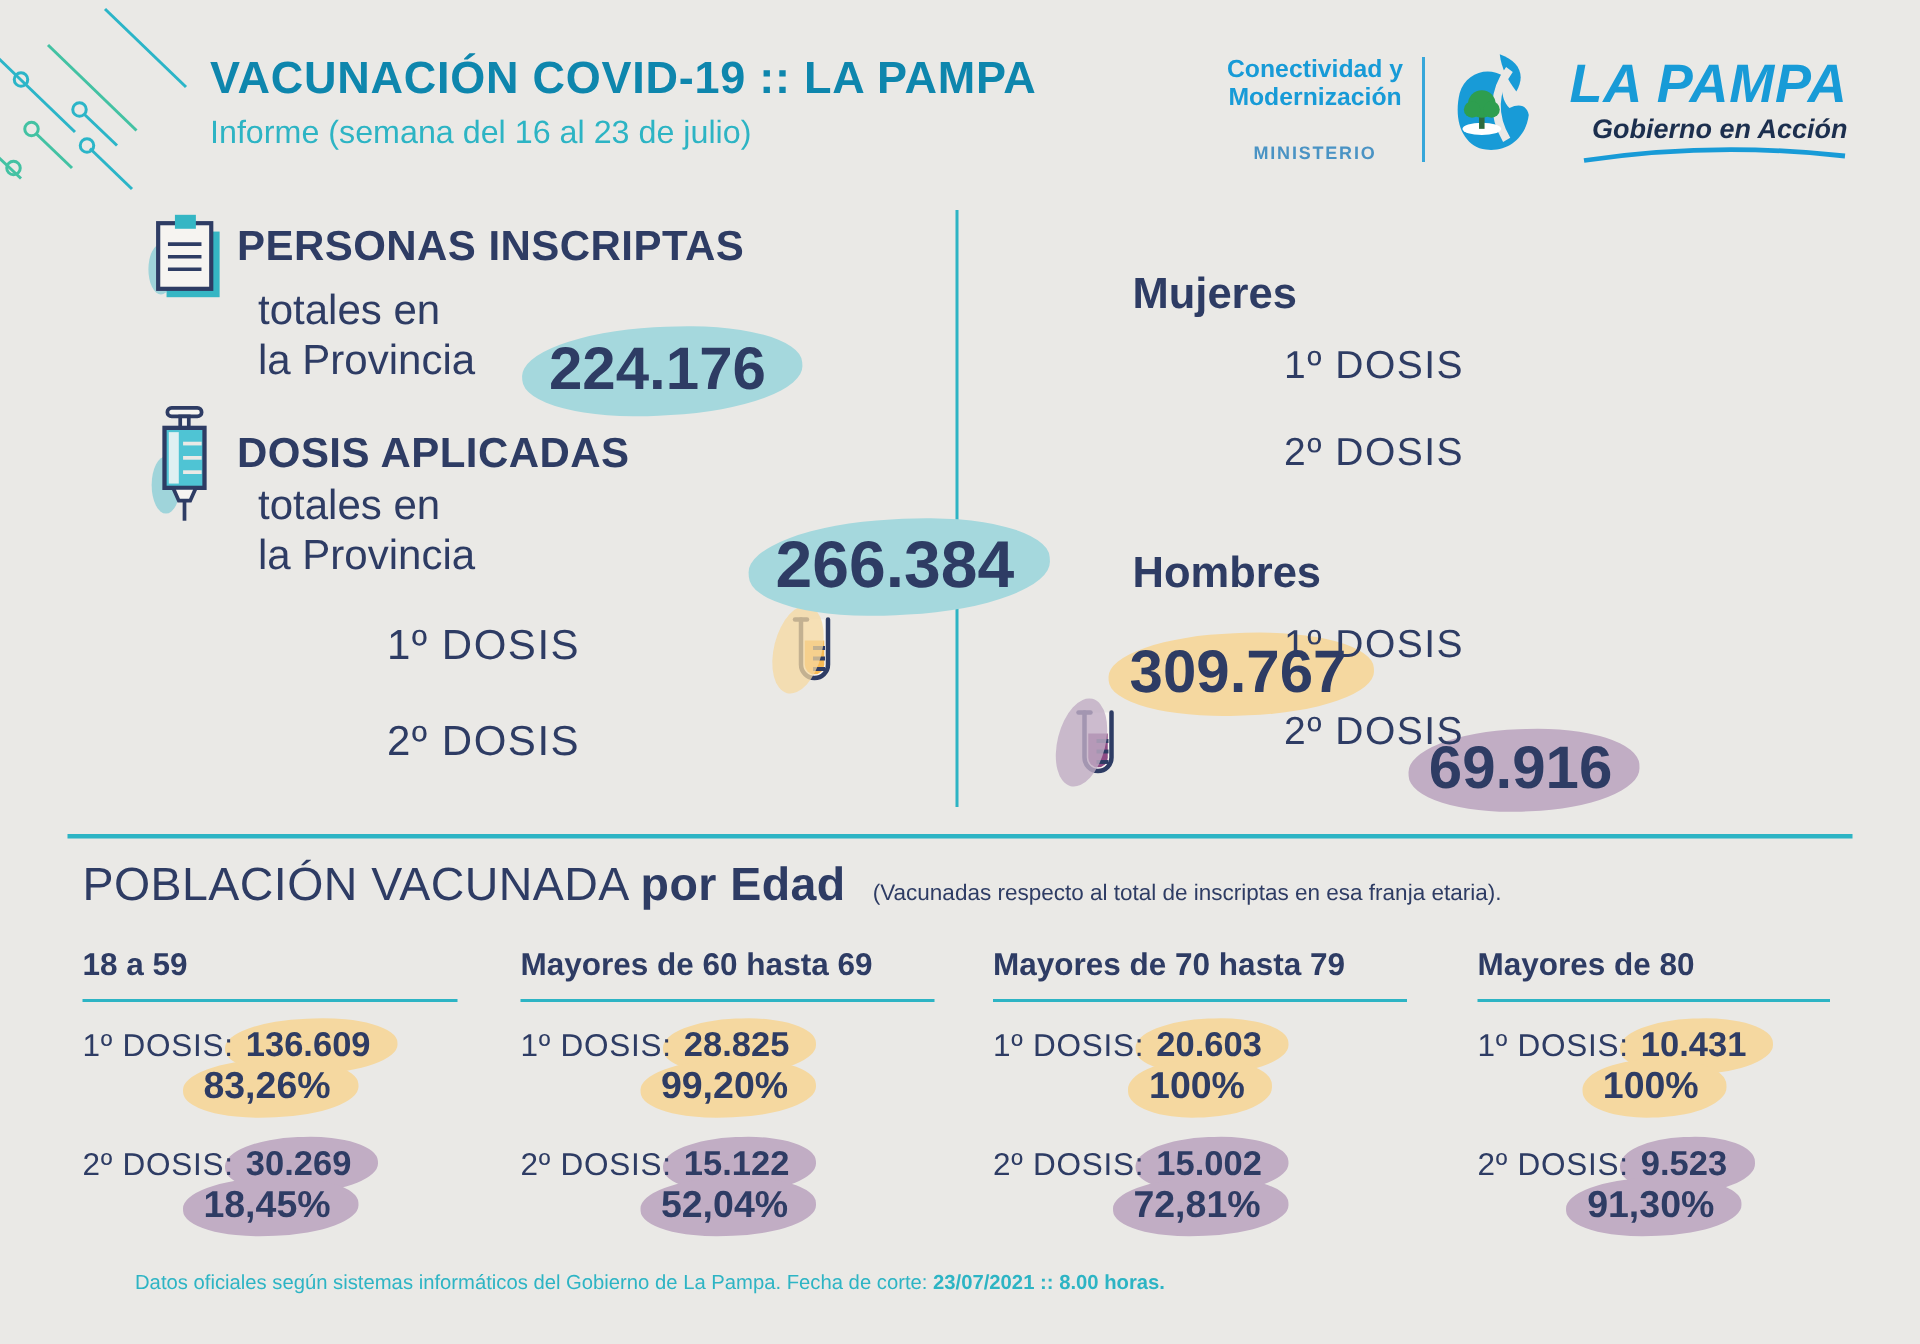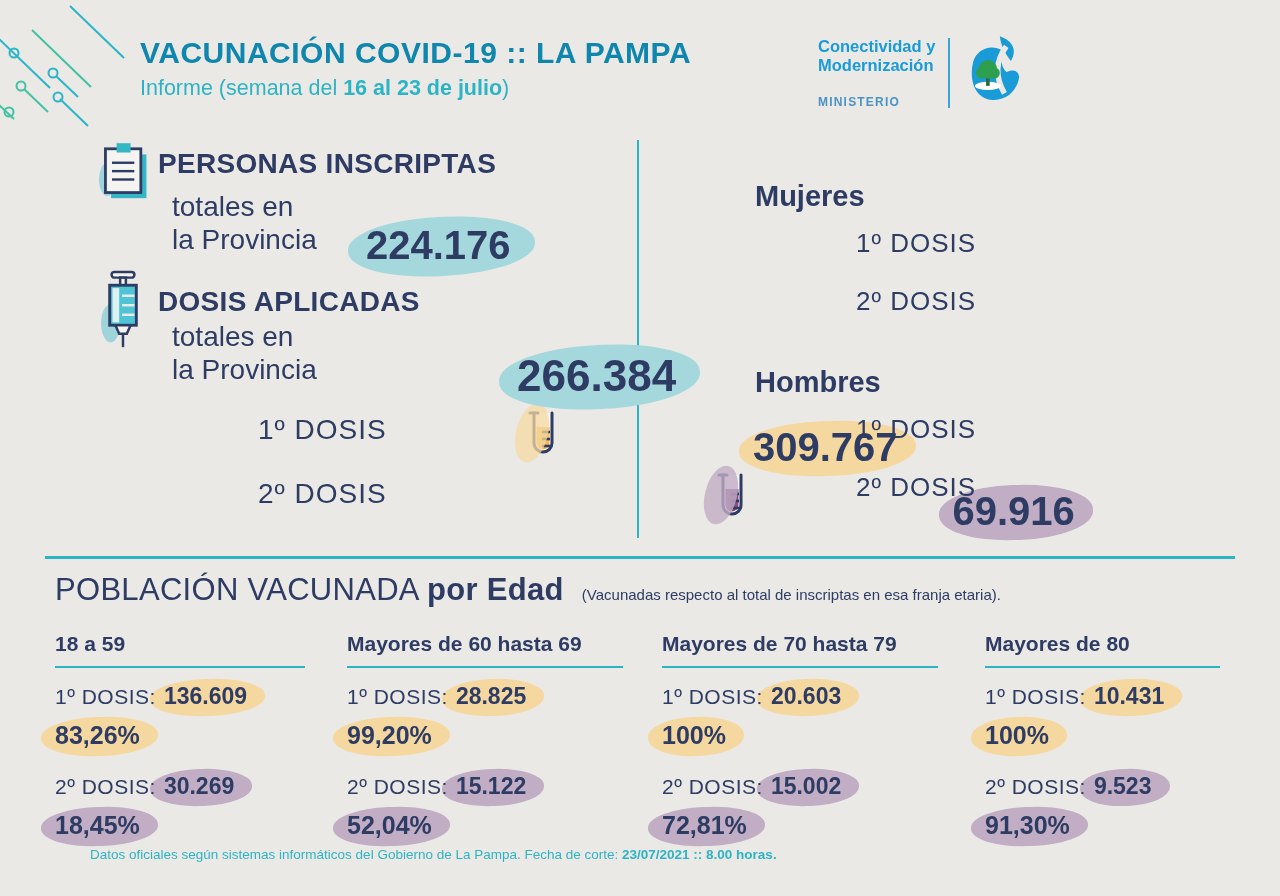--- a/index.html
+++ b/index.html
@@ -20,25 +20,25 @@
     font-family:"Liberation Sans", sans-serif;
     color:var(--navy);
     position:relative;
     overflow:hidden;
   }
   .abs{position:absolute;}
 
   
   .main-title{left:140px;top:36px;font-size:30px;font-weight:800;color:var(--titleblue);letter-spacing:.5px;}
   .sub-title{left:140px;top:76px;font-size:21.5px;font-weight:500;color:var(--teal);}
-  .sub-title b{font-weight:700;}
+  .sub-title b{font-weight:400;}
 
   
   .logo-wrap{left:818px;top:34px;display:flex;align-items:center;gap:13px;}
-  .ministry{text-align:left;line-height:1.15;}
+  .ministry{text-align:center;line-height:1.15;}
   .ministry .m-bold{font-size:16.5px;font-weight:800;color:var(--logoblue);}
   .ministry .m-small{font-size:12px;font-weight:600;letter-spacing:1.2px;color:#4a93c4;margin-top:21px;}
   .logo-divider{width:2px;height:70px;background:var(--logoblue);opacity:.85;}
   .brand{display:flex;flex-direction:column;align-items:flex-end;}
   .brand-name{font-size:36px;font-weight:800;font-style:italic;color:var(--logoblue);line-height:1;letter-spacing:.5px;}
   .brand-sub{font-size:18px;font-weight:600;font-style:italic;color:#1c2f4e;margin-top:2px;}
 
   
   .block-title{font-size:28px;font-weight:800;color:var(--navy);letter-spacing:.3px;}
   .block-lines{font-size:28px;font-weight:400;line-height:1.18;color:var(--navy);}
@@ -66,21 +66,21 @@
 
   
   .age-title-row{left:55px;top:572px;display:flex;align-items:baseline;gap:10px;}
   .age-title{font-size:31px;font-weight:400;color:var(--navy);letter-spacing:.3px;}
   .age-title b{font-weight:800;}
   .age-note{font-size:15px;font-weight:400;color:var(--navy);padding-left:8px;}
   .age-col{position:absolute;top:632px;}
   .age-head{font-size:21px;font-weight:800;color:var(--navy);padding-bottom:10px;border-bottom:2.5px solid var(--teal);}
   .age-row{margin-top:15px;font-size:21px;font-weight:400;letter-spacing:.5px;color:var(--navy);white-space:nowrap;}
   .age-row .v{font-size:23px;font-weight:800;margin-left:8px;letter-spacing:0;}
-  .age-pct{text-align:left;margin-top:11px;padding-right:4px;}
+  .age-pct{text-align:center;padding-right:4px;}
   .age-pct .p{font-size:25px;font-weight:800;color:var(--navy);}
   .age-row2{margin-top:23px;}
 
   
   .footer{left:90px;top:847px;font-size:13.5px;font-weight:500;color:var(--teal);}
   .footer b{font-weight:800;}
 
   svg{display:block;}
   .hidden-defs{position:absolute;width:0;height:0;overflow:hidden;}
 </style>
@@ -164,20 +164,27 @@
     <div class="m-bold">Conectividad y</div>
     <div class="m-bold">Modernización</div>
     <div class="m-small">MINISTERIO</div>
   </div>
   <div class="logo-divider"></div>
   <span>
       <svg width="70" height="78">
         <use href="#sym-logomark"></use>
       </svg>
     </span>
+  <div class="brand">
+    <div class="brand-name">LA PAMPA</div>
+    <div class="brand-sub">Gobierno en Acción</div>
+    <svg width="178" height="12">
+        <path d="M2 10 C 62 1 122 1 176 7" stroke="#189bd7" stroke-width="3.2" fill="none"></path>
+      </svg>
+  </div>
 </div>
 
 
 <span class="abs" style="left:98px;top:142px">
     <svg width="54" height="62">
       <use href="#sym-clipboard"></use>
     </svg>
   </span>
 <div class="abs block-title" style="left:158px;top:148px">PERSONAS INSCRIPTAS</div>
 <div class="abs block-lines" style="left:172px;top:190px">

